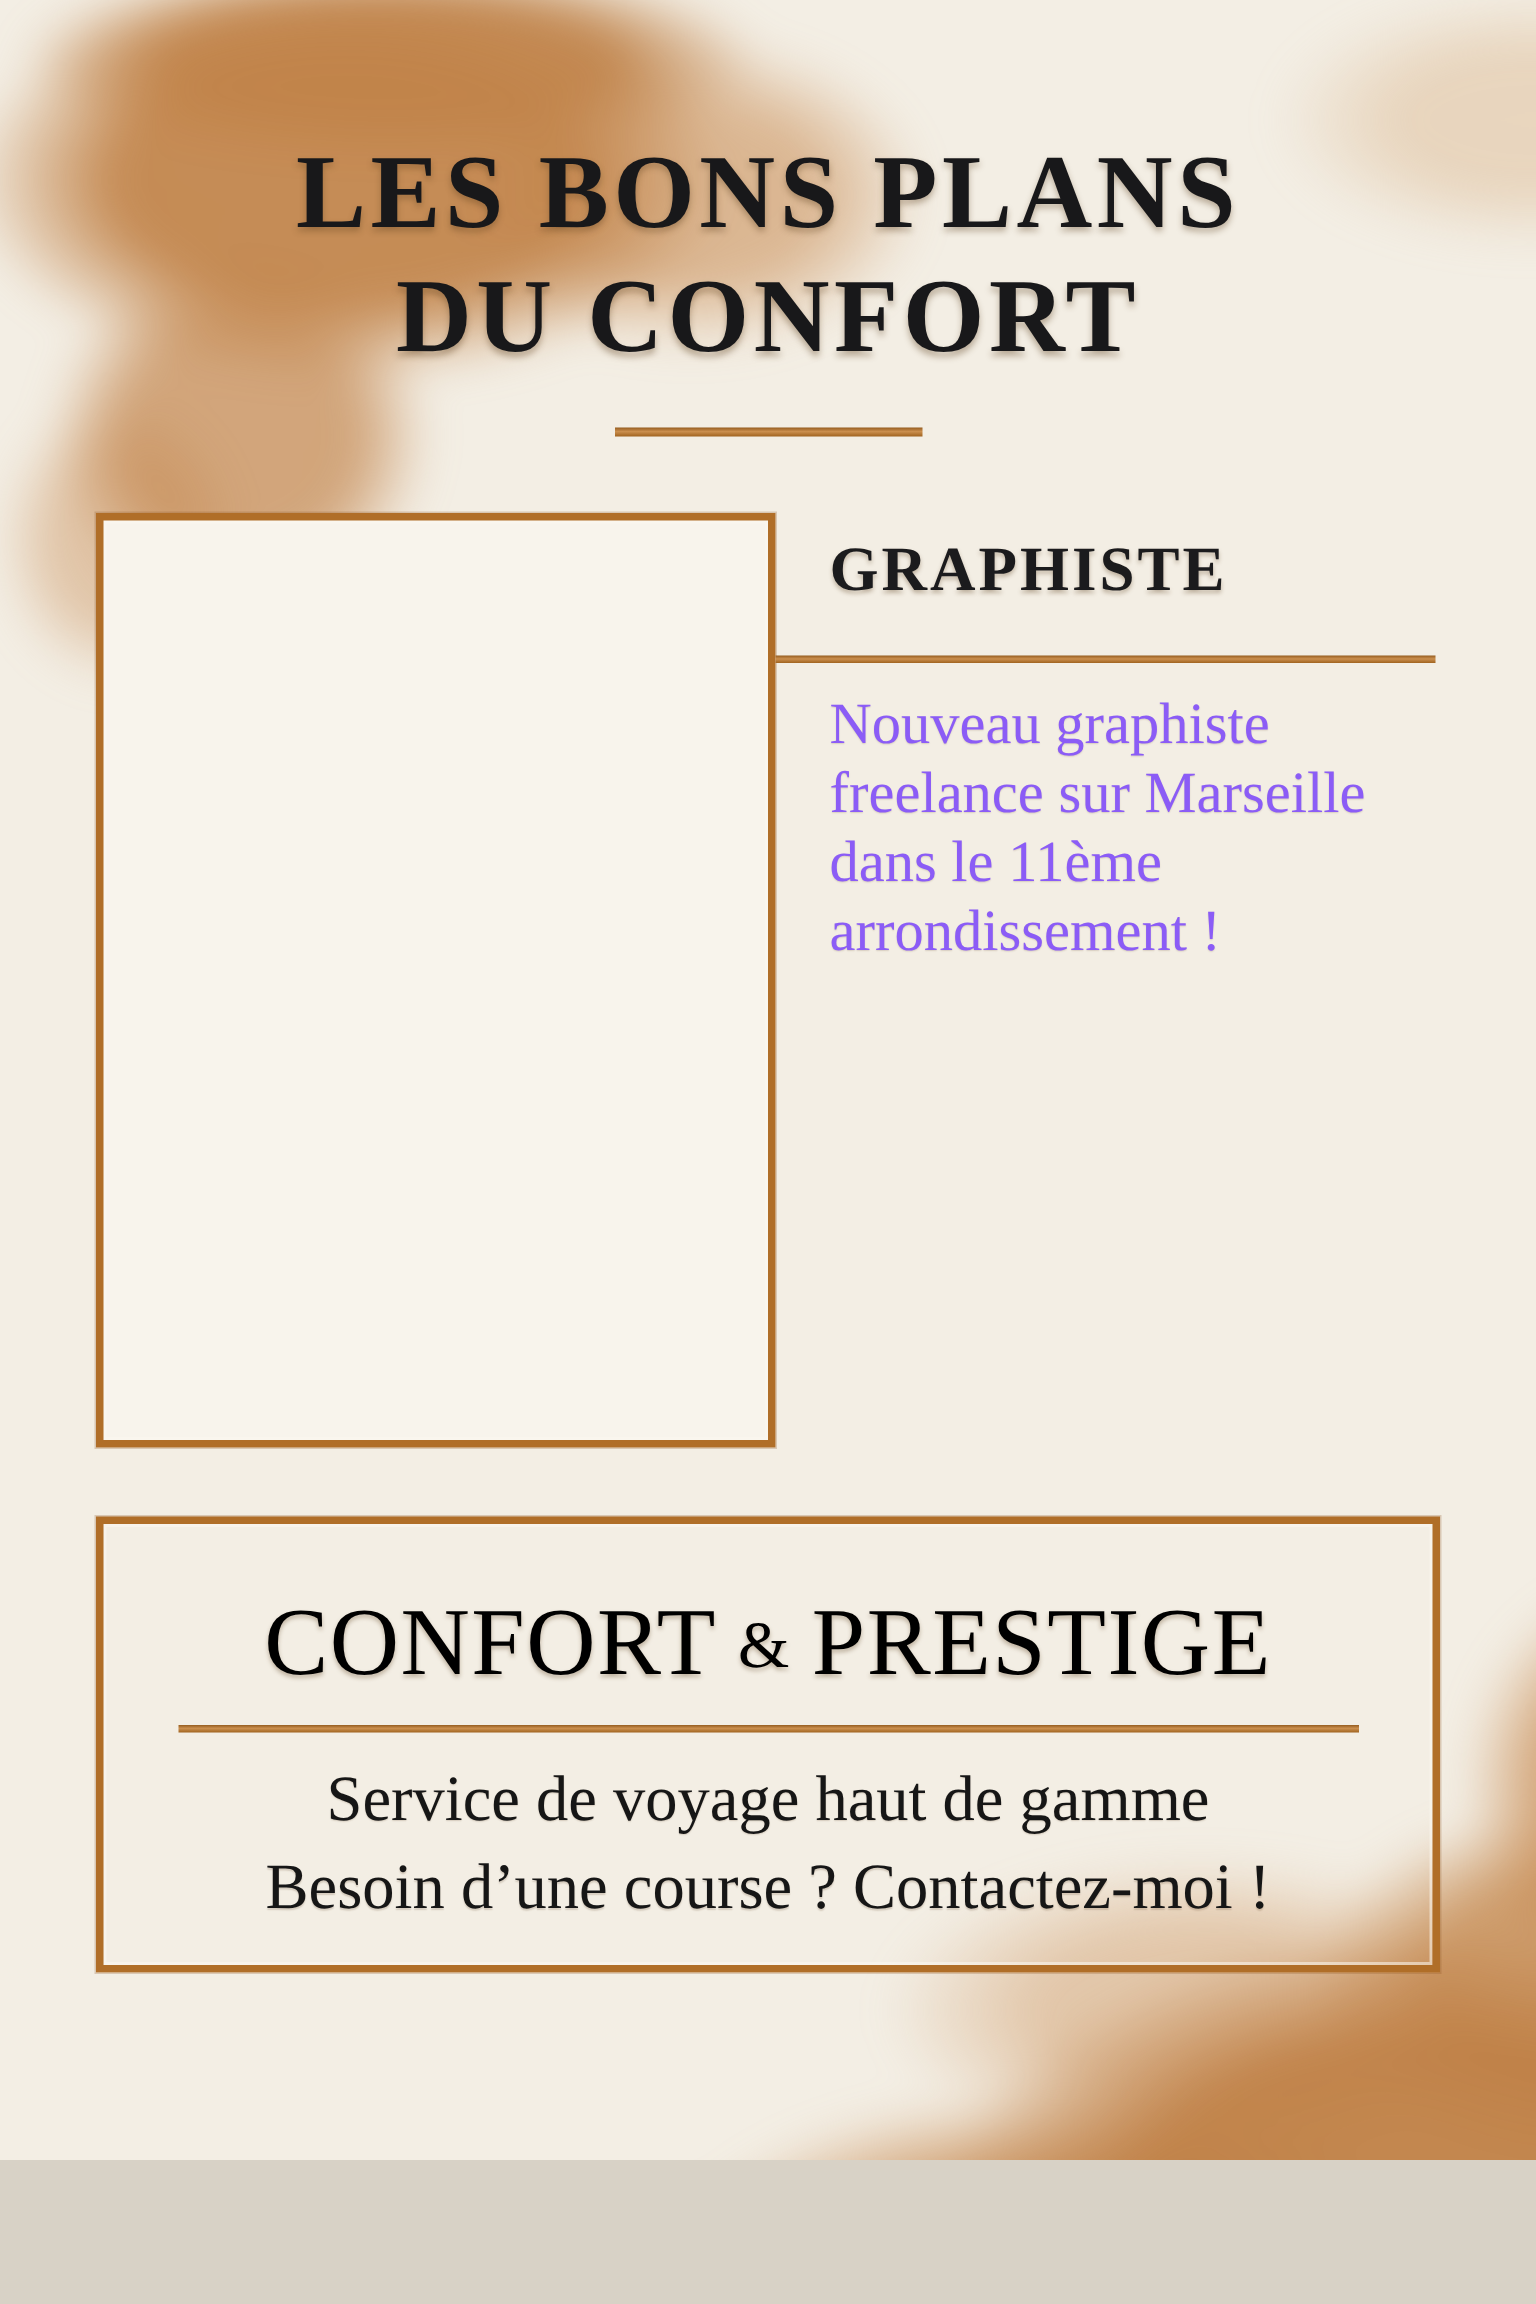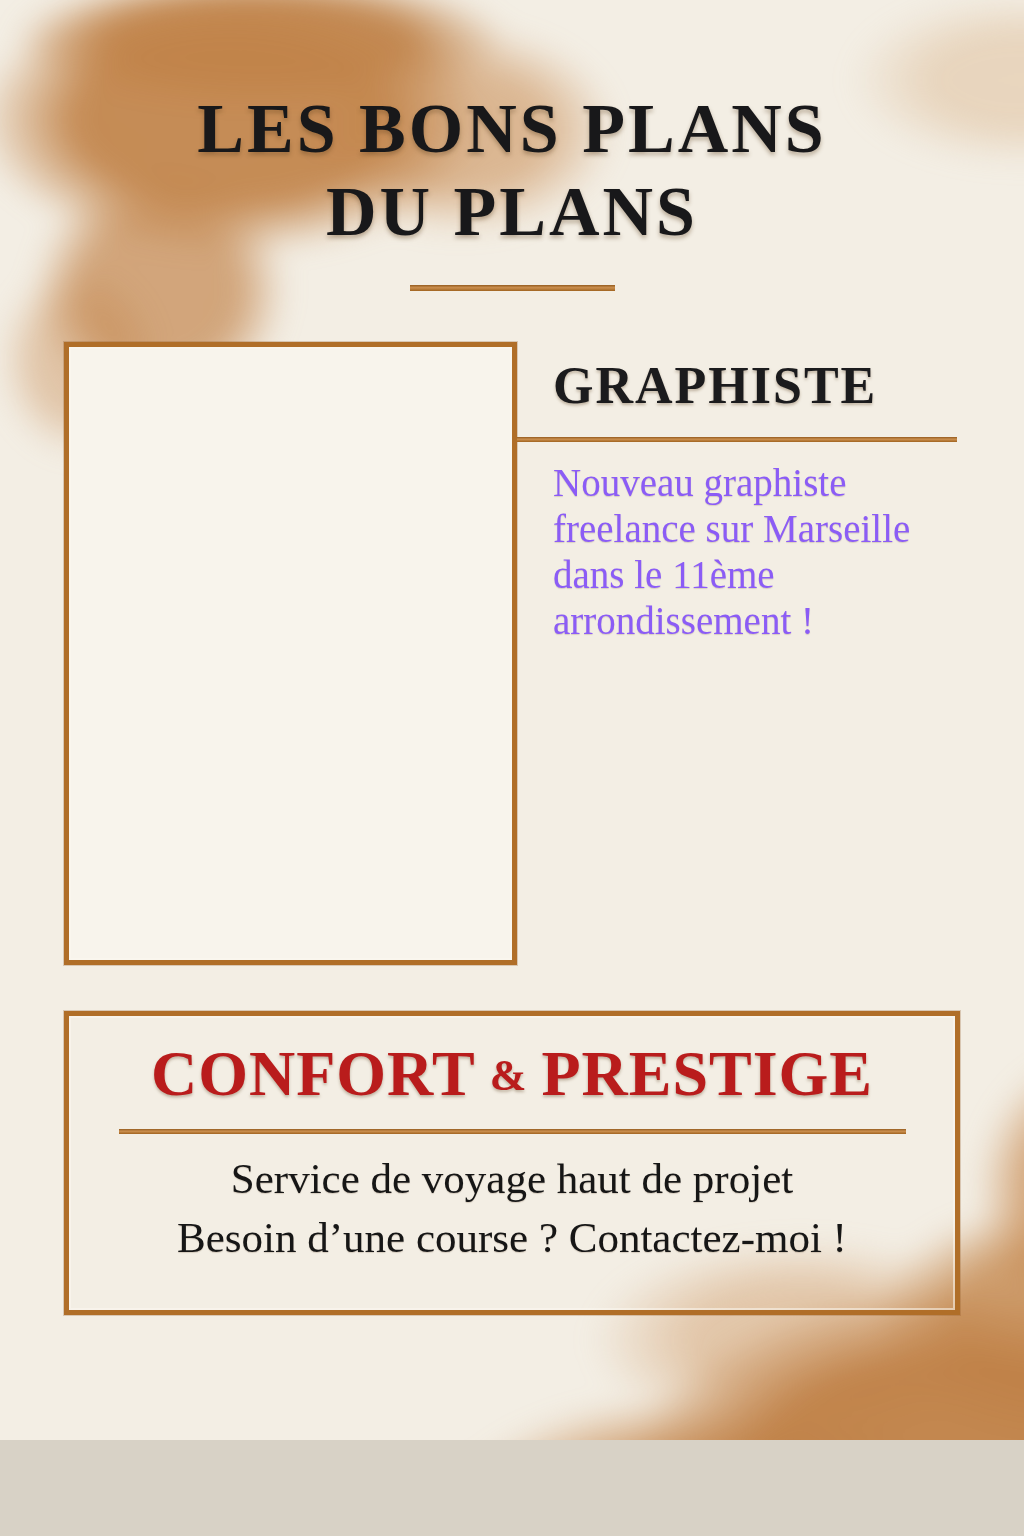--- a/index.html
+++ b/index.html
@@ -50,58 +50,58 @@
     position:absolute;left:410px;top:285px;width:205px;height:6px;z-index:1;
   }
   
   .photo-box{
     position:absolute;left:64px;top:342px;width:453px;height:623px;z-index:1;
     background:#f8f4ec;
   }
   
   .graphiste-heading{
     position:absolute;left:553px;top:356px;z-index:1;
-    font-weight:bold;font-size:52px;letter-spacing:2px;color:#1b1b1d;
+    font-weight:bold;font-size:42px;letter-spacing:2px;color:#1b1b1d;
     text-shadow:0 2px 3px rgba(92,62,30,.35);
   }
   .graphiste-rule{
     position:absolute;left:517px;top:437px;width:440px;height:5px;z-index:1;
   }
   .graphiste-body{
     position:absolute;left:553px;top:460px;width:414px;z-index:1;
     font-size:39px;line-height:1.18;color:#8b5cf6;
     text-shadow:0 1px 1px rgba(92,62,30,.18);
   }
   .graphiste-body p{margin:0 0 16px 0;white-space:pre-line;}
   
   .confort-box{
     position:absolute;left:64px;top:1011px;width:896px;height:304px;z-index:1;
     display:flex;flex-direction:column;align-items:center;
   }
   .confort-heading{
-    margin-top:21px;
-    font-weight:bold;font-size:64px;letter-spacing:1px;color:#b91c1c;
+    margin-top:42px;
+    font-weight:normal;font-size:64px;letter-spacing:1px;color:#000000;
     text-shadow:0 2px 3px rgba(92,62,30,.35);
     white-space:nowrap;
   }
   .confort-amp{font-size:44px;position:relative;top:-5px;margin:0 14px;}
   .confort-underline{width:787px;height:5px;margin-top:18px;}
   .confort-line1{margin-top:20px;font-size:43px;color:#161616;text-shadow:0 1px 1px rgba(92,62,30,.2);}
   .confort-line2{margin-top:10px;font-size:43px;color:#161616;text-shadow:0 1px 1px rgba(92,62,30,.2);text-align:center;}
 </style>
 </head>
 <body>
 
 <div id="canvas">
 
   <div class="watercolor"></div>
 
   <div class="title">
     <div>LES BONS PLANS</div>
-    <div>DU PLANS</div>
+    <div>DU CONFORT</div>
   </div>
 
   <div class="title-divider gold-line"></div>
 
   <div class="photo-box gold-border"></div>
 
   <div class="graphiste-heading">GRAPHISTE</div>
   <div class="graphiste-rule gold-line"></div>
 
   <div class="graphiste-body">
@@ -109,17 +109,17 @@
 freelance sur Marseille
 dans le 11ème
 arrondissement !</p>
   </div>
 
   <div class="confort-box gold-border">
     <div class="confort-heading">
       <span>CONFORT</span><span class="confort-amp">&amp;</span><span>PRESTIGE</span>
     </div>
     <div class="confort-underline gold-line"></div>
-    <div class="confort-line1">Service de voyage haut de projet</div>
+    <div class="confort-line1">Service de voyage haut de gamme</div>
     <div class="confort-line2">Besoin d’une course ? Contactez-moi !</div>
   </div>
 
 </div>
 
 </body></html>

